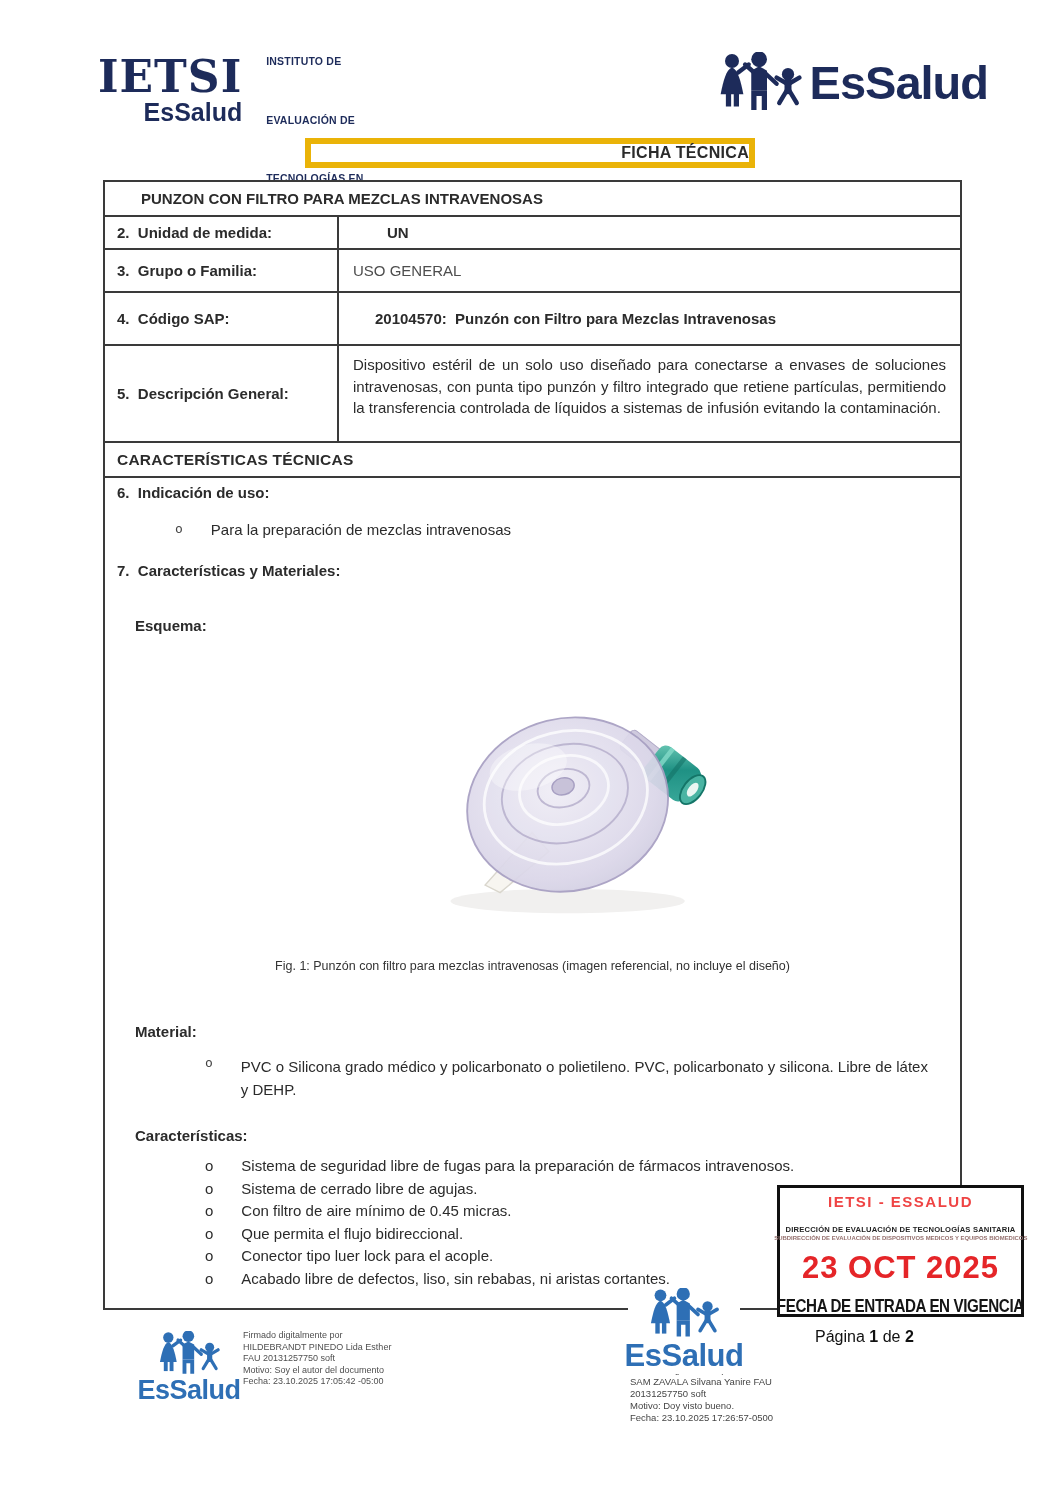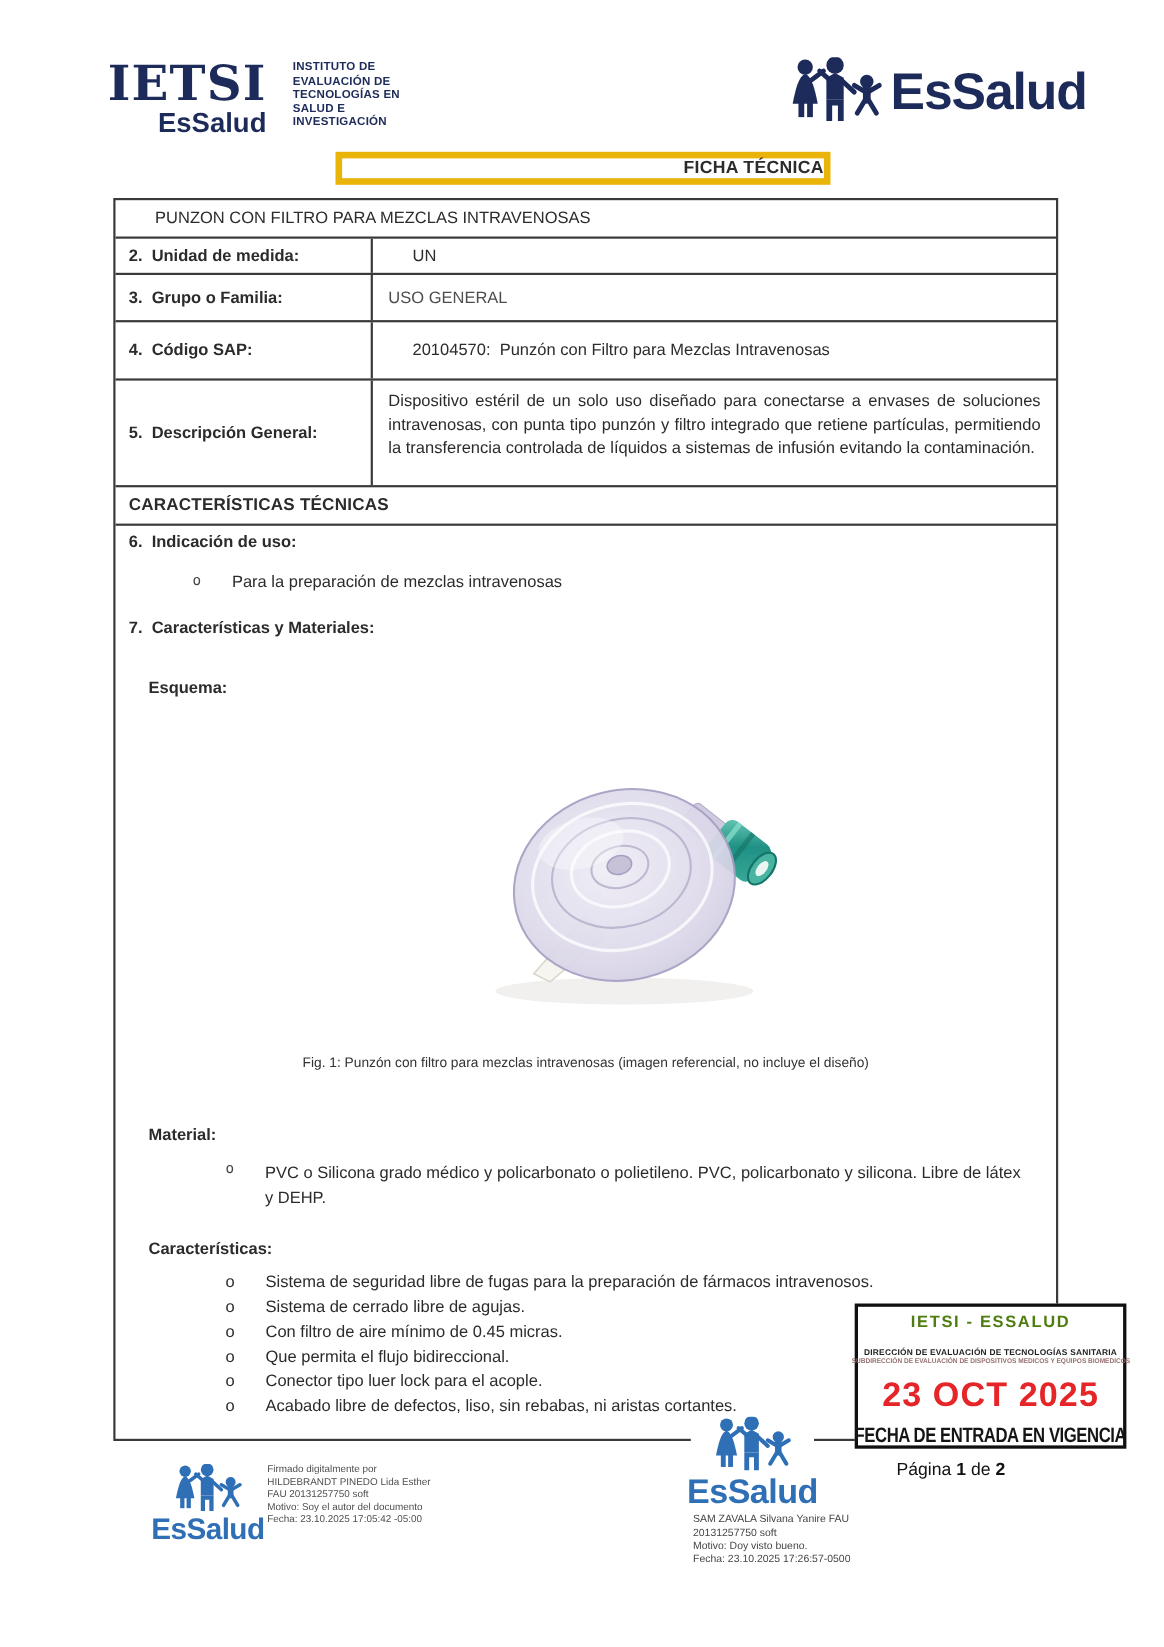--- a/index.html
+++ b/index.html
@@ -14,42 +14,42 @@
     overflow:hidden;
   }
   .abs{position:absolute;}
 
   
   .ietsi{left:98px;top:55px;display:flex;align-items:flex-start;color:var(--navy);}
   .ietsi-left{display:flex;flex-direction:column;align-items:flex-end;padding-right:12px;}
   .ietsi-acronym{font-family:"DejaVu Serif",serif;font-weight:bold;font-size:44px;line-height:44px;letter-spacing:1px;}
   .ietsi-brand{font-size:25px;font-weight:bold;line-height:26px;margin-top:0;}
   .ietsi-bar{width:3px;background:var(--navy);}
-  .ietsi-lines{padding-left:9px;display:flex;flex-direction:column;justify-content:center;font-size:10.5px;font-weight:bold;line-height:12.5px;letter-spacing:.2px;}
+  .ietsi-lines{padding-left:9px;display:flex;flex-direction:column;justify-content:center;font-size:10.5px;font-weight:bold;line-height:12.5px;letter-spacing:.2px;gap:46px;}
 
   
   .brand-top{right:70px;top:52px;display:flex;align-items:center;color:var(--navy);}
   .family{display:block;}
   .wordmark{font-weight:bold;letter-spacing:-1px;}
   .brand-top .wordmark{font-size:47px;margin-left:8px;}
 
   
   .title-box{left:305px;top:138px;width:450px;height:30px;border:6px solid #eab308;
     display:flex;align-items:center;justify-content:flex-end;font-weight:bold;font-size:16px;letter-spacing:.3px;}
 
   
   .main-table{left:103px;top:180px;width:859px;height:1130px;border:2px solid var(--line);display:flex;flex-direction:column;background:#fff;}
   .t-row{display:flex;border-bottom:2px solid var(--line);}
   .t-label{width:234px;border-right:2px solid var(--line);display:flex;align-items:center;
     padding:4px 6px 4px 12px;font-weight:bold;font-size:15px;white-space:pre-wrap;}
   .t-value{flex:1;display:flex;align-items:center;padding:6px 14px;font-size:15px;white-space:pre-wrap;}
-  .t-value.bold{font-weight:normal;padding-left:36px;}
+  .t-value.bold{font-weight:bold;padding-left:36px;}
   .t-value.dim{color:#4d4d4d;}
   .t-value.para{font-weight:normal;text-align:justify;line-height:21.5px;display:block;padding-top:8px;}
-  .r1{height:35px;} .r2{height:33px;} .r3{height:43px;} .r4{height:53px;} .r5{height:97px;}
+  .r1{height:35px;} .r2{height:33px;gap:12px;} .r3{height:43px;} .r4{height:53px;} .r5{height:97px;}
   .t-section{height:35px;display:flex;align-items:center;padding-left:12px;font-weight:bold;font-size:15.5px;
     border-bottom:2px solid var(--line);letter-spacing:.2px;}
   .t-body{position:relative;flex:1;font-size:15px;}
 
   .h-num{position:absolute;left:12px;font-weight:bold;white-space:pre-wrap;}
   .h-sub{position:absolute;left:30px;font-weight:bold;}
   .bullet{position:absolute;display:flex;}
   .bullet .mark{font-family:"DejaVu Sans Mono",monospace;font-size:13px;color:#444;}
   .bullet .txt{display:block;}
   .ind-bullet{left:70px;top:43px;} .ind-bullet .txt{margin-left:28px;}
@@ -57,21 +57,21 @@
   .char-list{position:absolute;left:100px;top:679px;}
   .char-item{display:flex;margin-bottom:5.5px;}
   .char-item .txt{margin-left:28px;}
 
   .figure-wrap{position:absolute;left:322px;top:212px;width:300px;}
   .fig-caption{position:absolute;left:0;top:481px;width:100%;text-align:center;font-size:12.5px;color:#333;}
 
   
   .stamp{left:777px;top:1185px;width:247px;height:132px;border:3px solid #101010;background:#fff;z-index:6;
     display:flex;flex-direction:column;align-items:center;text-align:center;}
-  .stamp-org{font-size:15px;font-weight:bold;letter-spacing:1.5px;margin-top:5px;color:#4d7c0f;}
+  .stamp-org{font-size:15px;font-weight:bold;letter-spacing:1.5px;margin-top:5px;color:#ef4444;}
   .stamp-dir{font-size:7.6px;font-weight:bold;letter-spacing:.2px;margin-top:15px;color:#222;white-space:nowrap;}
   .stamp-subdir{font-size:6.2px;font-weight:bold;color:var(--stamp-subtitle);white-space:nowrap;transform:scaleX(.96);}
   .stamp-date{font-size:31px;font-weight:bold;color:var(--stamp-red);margin-top:9px;letter-spacing:1px;white-space:nowrap;}
   .stamp-cap{font-size:19px;font-weight:bold;color:#151515;margin-top:9px;white-space:nowrap;transform:scaleX(.80);transform-origin:center;letter-spacing:-.5px;}
 
   
   .logo-stack{display:flex;flex-direction:column;align-items:center;color:var(--blue);z-index:3;}
   .foot-left-logo{left:133px;top:1331px;width:112px;}
   .foot-left-logo .wordmark{font-size:27px;letter-spacing:-.5px;}
   .foot-center-logo{left:628px;top:1288px;width:112px;background:#fff;}

